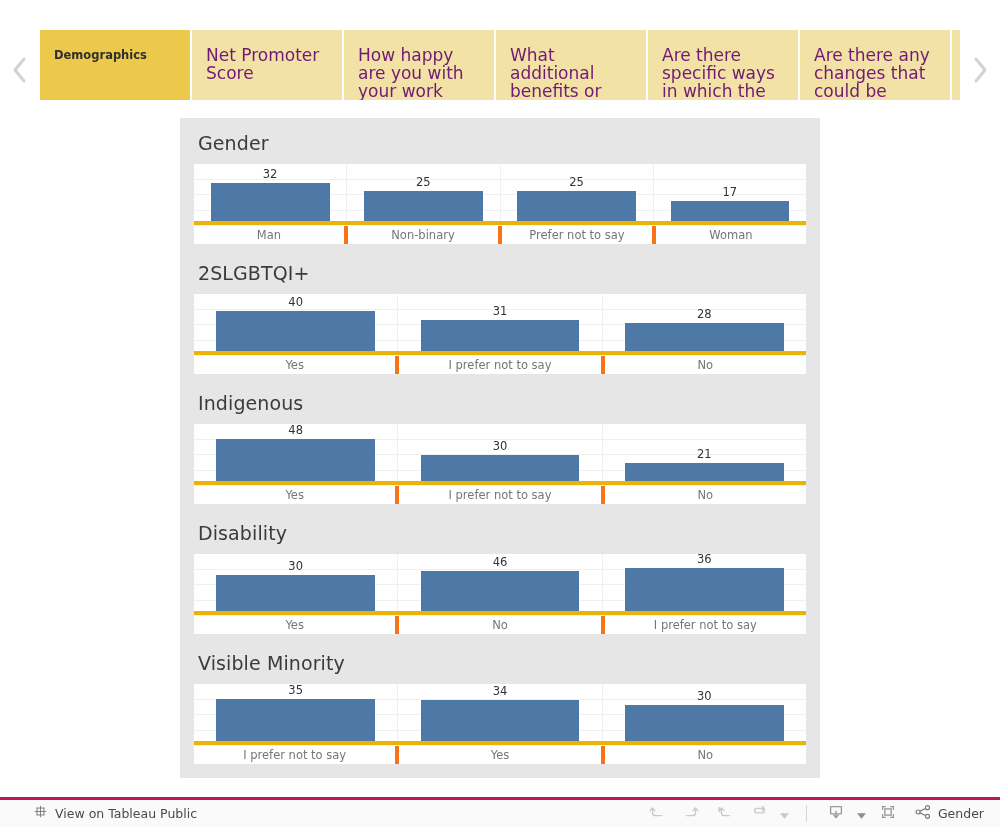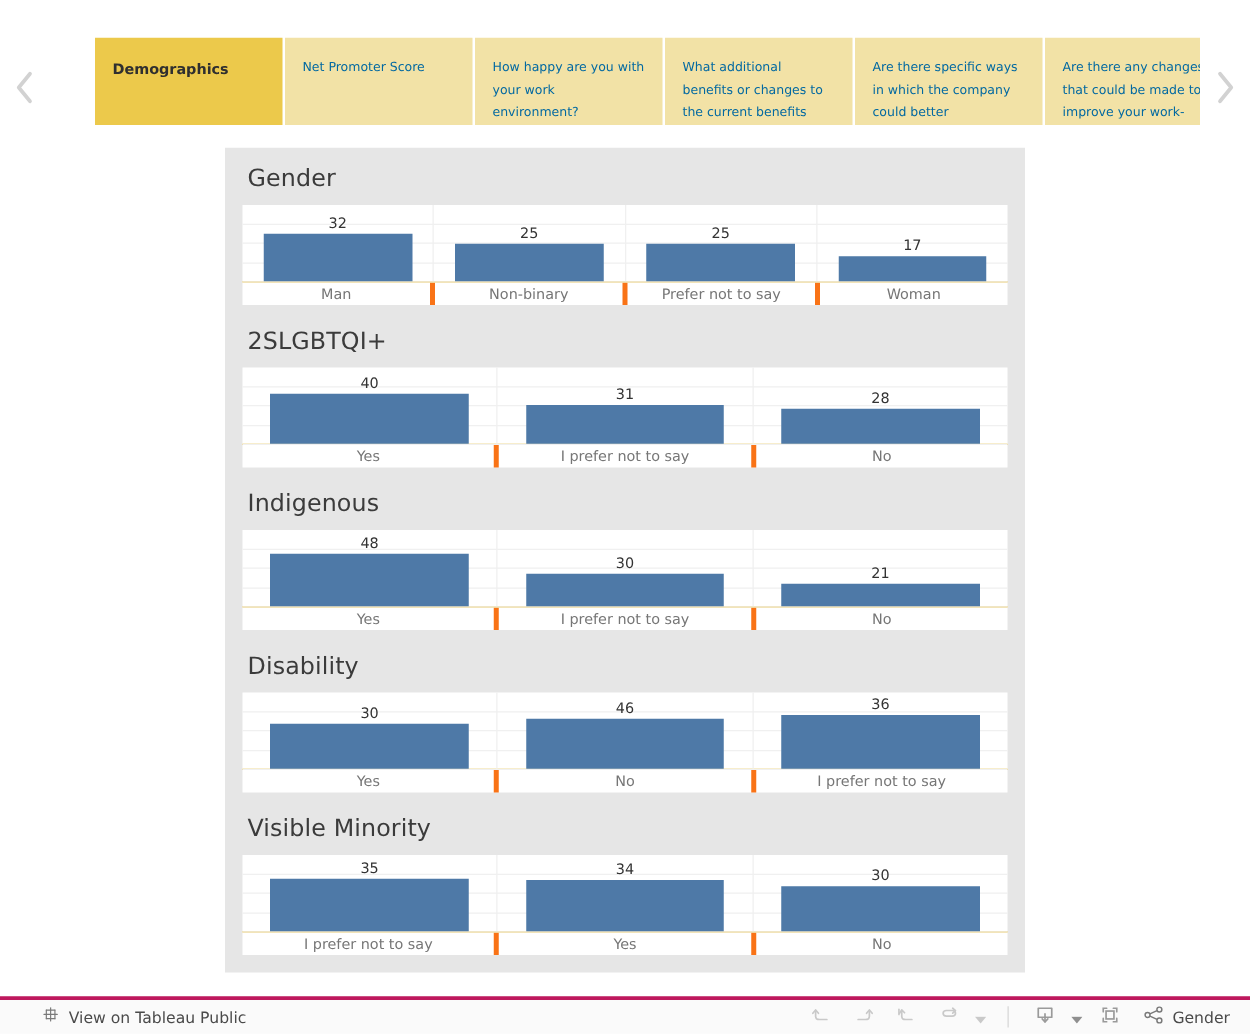--- a/index.html
+++ b/index.html
@@ -21,28 +21,27 @@
     display: flex; align-items: center; justify-content: center;
     flex: 0 0 40px;
     cursor: pointer;
   }
   .nav-arrow svg { display: block; }
   .tabs-window {
     flex: 1 1 auto; height: 80px;
     display: flex; align-items: flex-start;
     overflow: hidden;
     gap: 2px;
-    margin-left: 36px;
   }
   .tab {
     flex: 0 0 150px;
     height: 70px;
     background: #f2e2a6;
-    color: #0369a1;
-    font-size: 10px;
+    color: #701a75;
+    font-size: 17px;
     line-height: 18px;
     padding: 16px 14px 0 14px;
     overflow: hidden;
     cursor: pointer;
     white-space: normal;
   }
   .tab.active {
     background: #ecc94b;
     color: #2f2f2f;
     font-weight: bold;
@@ -73,21 +72,21 @@
   }
   .panel {
     background: #ffffff;
     position: relative;
     height: 80px;
     padding: 0;
   }
   .plot {
     position: relative;
     height: 62px;
-    border-bottom: 1px solid #eab308;
+    border-bottom: 5px solid #eab308;
   }
   .gridline {
     position: absolute; left: 0; right: 0;
     height: 1px; background: #f0f0f0;
   }
   .bars {
     position: absolute; left: 0; top: 0; right: 0; bottom: 0;
     display: flex;
   }
   .barcell {

